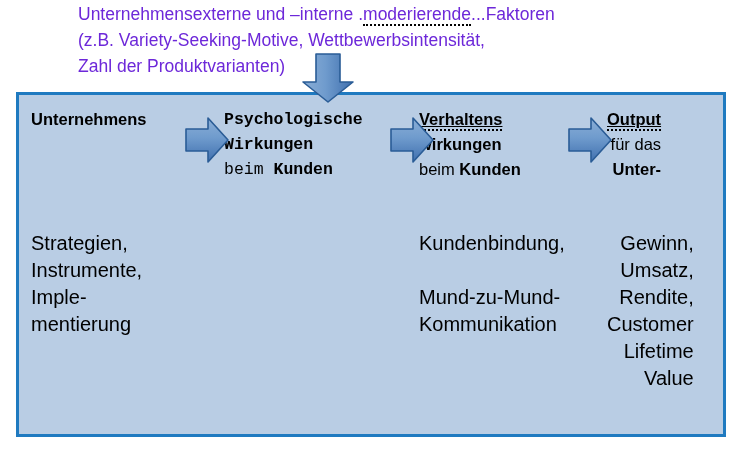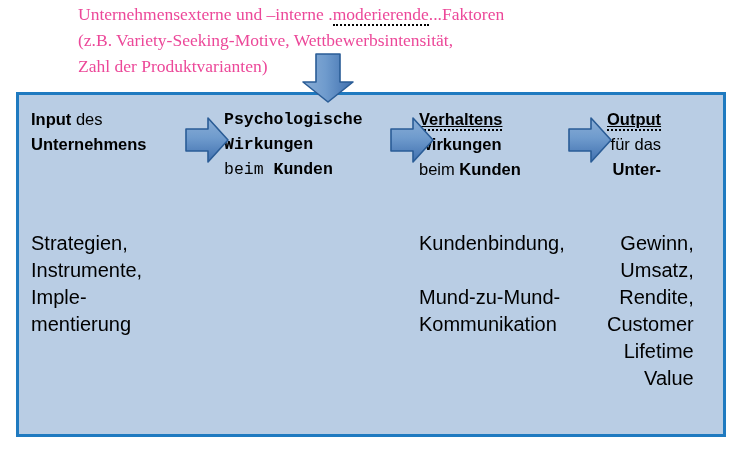--- a/index.html
+++ b/index.html
@@ -16,23 +16,22 @@
   }
 
   
   #caption {
     position: absolute;
     left: 78px;
     top: 1px;
     width: 660px;
     font-size: 17.5px;
     line-height: 26px;
-    color: #ec4899;
+    color: #6d28d9;
     white-space: nowrap;
-    font-family: Liberation Serif, serif;
   }
   #caption .cap-line { height: 26px; }
 
   
   .blank-word {
     font-weight: 400;
     border-bottom: 2px dotted #000;
     padding-bottom: 0px;
   }
   .dots { letter-spacing: 0px; }
@@ -130,21 +129,20 @@
       <stop offset="45%" stop-color="#6f9bcd"></stop>
       <stop offset="100%" stop-color="#3f6fae"></stop>
     </linearGradient>
   </defs>
   <polygon points="16,2 40,2 40,30 53,30 28,50 3,30 16,30" fill="url(#gDown)" stroke="#2a5c96" stroke-width="1.6" stroke-linejoin="round"></polygon>
 </svg>
 
 <div id="panel">
 
   <div class="col" id="col1">
-    <div class="col-head"><b>Input</b><span> des</span></div>
     <div class="col-head"><b>Unternehmens</b></div>
   </div>
 
   <div class="col" id="col2">
     <div class="col-head"><b>Psychologische</b></div>
     <div class="col-head"><b>Wirkungen</b></div>
     <div class="col-head"><span>beim </span><b>Kunden</b></div>
   </div>
 
   <div class="col" id="col3">

